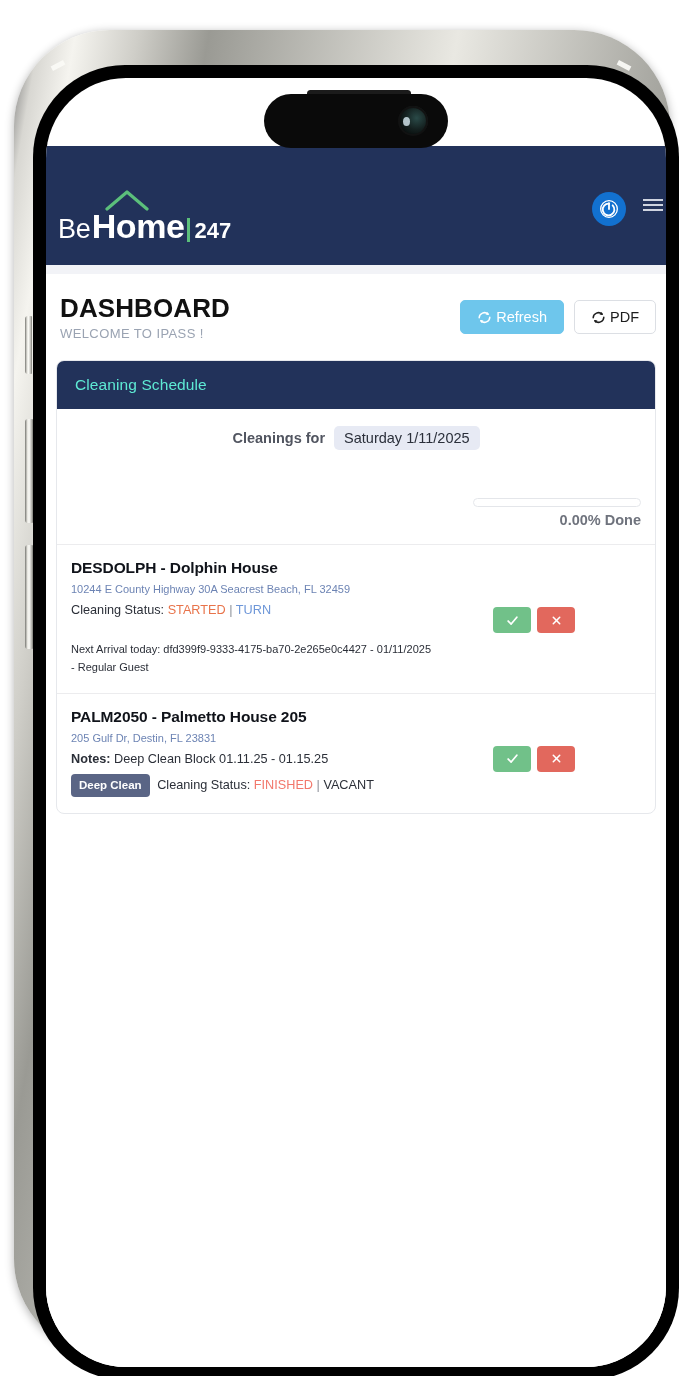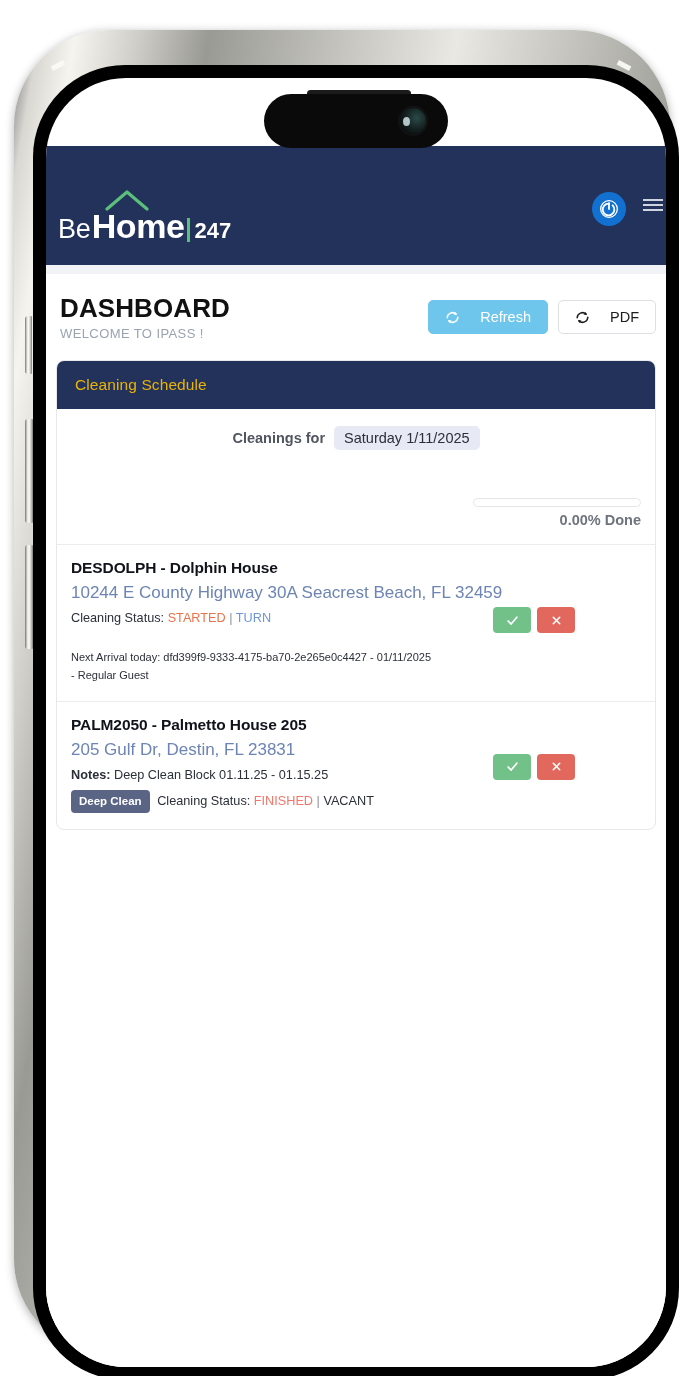--- a/index.html
+++ b/index.html
@@ -247,21 +247,21 @@
   .head-actions {
     position: absolute;
     right: 10px;
     top: 26px;
     display: flex;
     gap: 10px;
   }
   .btn {
     display: inline-flex;
     align-items: center;
-    gap: 20px;
+    gap: 4px;
     height: 34px;
     padding: 0 16px;
     border-radius: 5px;
     font-size: 14.5px;
     font-weight: 400;
     cursor: pointer;
     white-space: nowrap;
   }
   .btn-refresh {
     background: #6ec6ec;
@@ -278,21 +278,21 @@
   
   .card {
     margin: 0 10px;
     border: 1px solid #e6e8ec;
     border-radius: 8px;
     background: #ffffff;
     overflow: hidden;
   }
   .card-head {
     background: #22325a;
-    color: #eab308;
+    color: #5eead4;
     font-size: 15.5px;
     padding: 15px 18px;
     letter-spacing: .1px;
   }
 
   .sched-bar {
     display: flex;
     align-items: center;
     padding: 17px 14px 16px 14px;
     border-bottom: 1px solid #ececee;
@@ -346,21 +346,21 @@
     min-height: 105px;
   }
   .listing:last-child { border-bottom: none; }
   .lst-title {
     font-size: 15.5px;
     font-weight: 700;
     color: #10131a;
     letter-spacing: -.1px;
   }
   .lst-address {
-    font-size: 17px;
+    font-size: 11px;
     color: #6d84b4;
     margin-top: 6px;
   }
   .lst-line {
     font-size: 12.7px;
     color: #2b2f38;
     margin-top: 6px;
     line-height: 1.45;
   }
   .lst-line b { font-weight: 700; }

